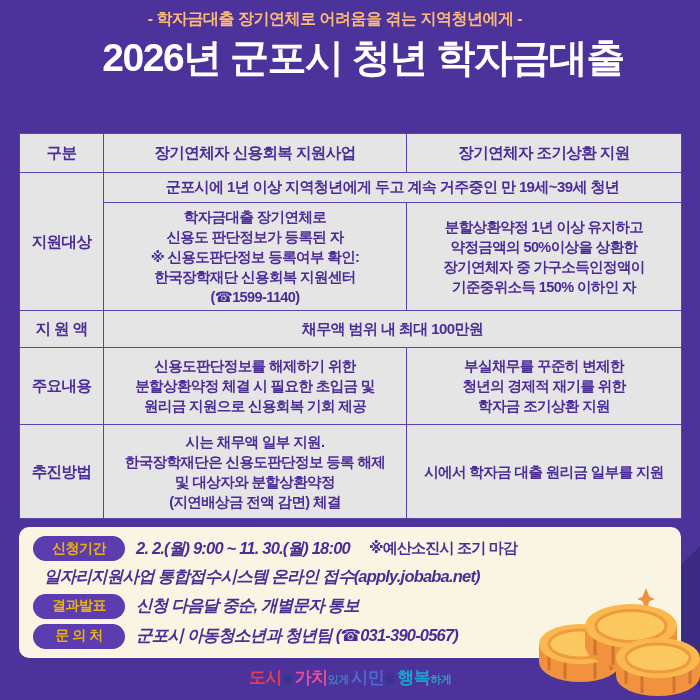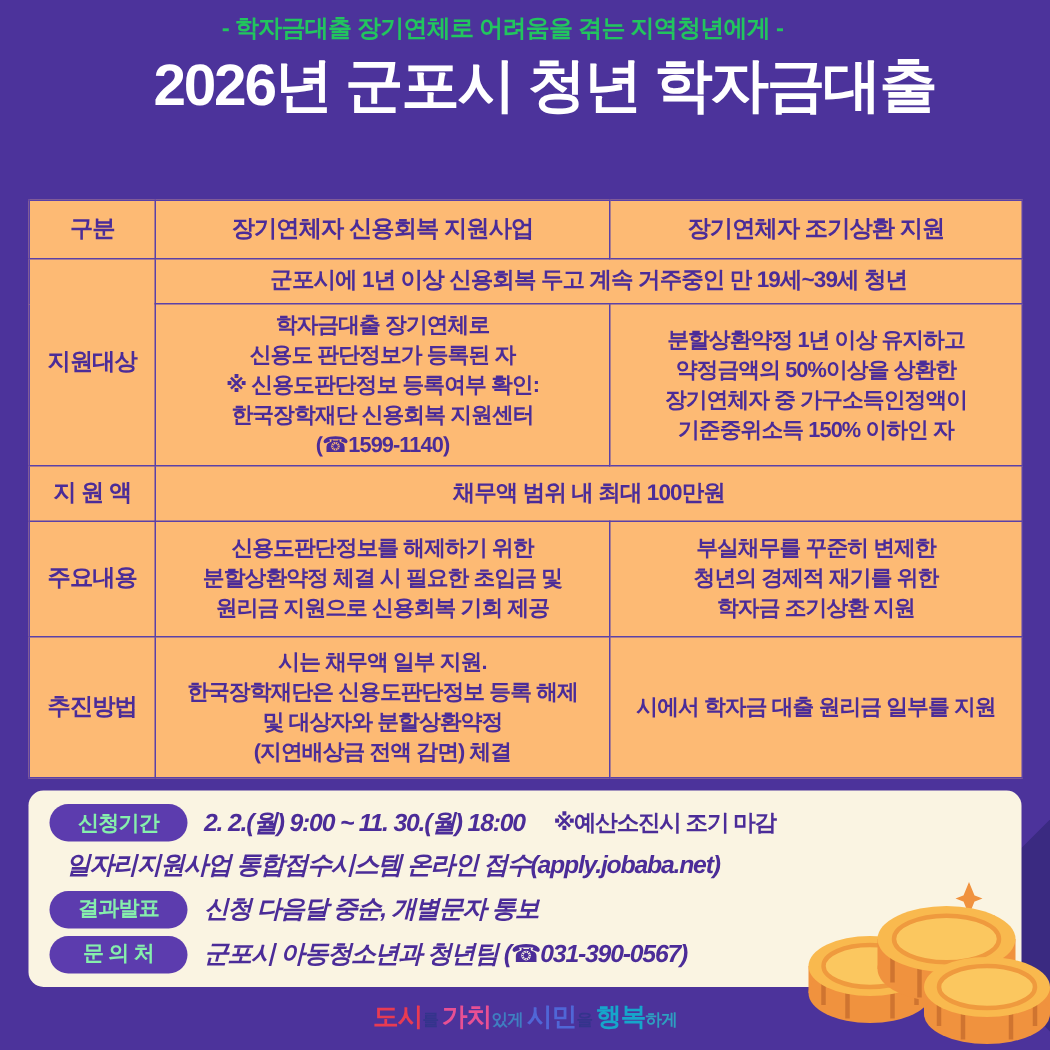--- a/index.html
+++ b/index.html
@@ -4,53 +4,53 @@
 <style>
   html,body{margin:0;padding:0;}
   body{
     width:700px;height:700px;position:relative;overflow:hidden;
     background:#4c339b;
     font-family:"Liberation Sans","DejaVu Sans",sans-serif;
   }
   
   .subtitle{
     position:absolute;top:9px;left:0;width:670px;text-align:center;
-    color:#22c55e;font-size:16px;font-weight:700;letter-spacing:-0.5px;
+    color:#fdba74;font-size:16px;font-weight:700;letter-spacing:-0.5px;
   }
   .title{
     position:absolute;top:36px;left:0;width:700px;text-align:center;
     color:#ffffff;font-weight:800;font-size:39px;line-height:43px;letter-spacing:-1.5px;padding-left:13px;
   }
   .title .hl{color:#f8b73a;}
   
   .tbl-wrap{position:absolute;left:19px;top:133px;width:662px;z-index:1;}
   table{
     border-collapse:collapse;table-layout:fixed;width:662px;
-    background:#fdba74;
+    background:#e5e5e5;
     padding-left:37px;
   }
   td{
     border:1.6px solid #5b41a8;
     color:#4b2c98;text-align:center;vertical-align:middle;
     font-weight:700;font-size:14.5px;line-height:1.38;
     white-space:pre-line;padding:2px 4px;letter-spacing:-0.6px;
   }
   td.lbl{font-weight:800;font-size:15.5px;}
   tr.head td{font-weight:800;font-size:15.5px;}
   
   .panel{
     position:absolute;left:19px;top:527px;width:662px;height:131px;
     background:#faf4e2;border-radius:10px;z-index:1;
     display:flex;flex-direction:column;justify-content:space-evenly;
     padding:4px 0;box-sizing:border-box;
   }
   .info-row{display:flex;align-items:center;margin-left:14px;}
   .badge{
     width:92px;min-width:92px;height:25px;border-radius:14px;
-    background:#5c3cae;color:#86efac;
+    background:#5c3cae;color:#eab308;
     display:flex;align-items:center;justify-content:center;
     font-size:14px;font-weight:800;letter-spacing:-0.5px;
   }
   .info-text{
     margin-left:11px;color:#4b2c98;font-weight:800;font-size:16.5px;letter-spacing:-0.8px;
     white-space:nowrap;
     font-style:italic;
   }
   .info-note{
     margin-left:19px;color:#4b2c98;font-weight:600;font-size:15px;letter-spacing:-0.8px;
@@ -85,21 +85,21 @@
         <col style="width:275px">
       </colgroup>
     <tbody>
         <tr class="head" style="height:39px">
       <td class="lbl">구분</td>
       <td>장기연체자 신용회복 지원사업</td>
       <td>장기연체자 조기상환 지원</td>
     </tr>
     <tr style="height:30px">
       <td class="lbl" rowspan="2">지원대상</td>
-      <td colspan="2" style="font-size:15px">군포시에 1년 이상 신용회복 두고 계속 거주중인 만 19세~39세 청년</td>
+      <td colspan="2" style="font-size:15px">군포시에 1년 이상 지역청년에게 두고 계속 거주중인 만 19세~39세 청년</td>
     </tr>
     <tr style="height:108px">
       <td>학자금대출 장기연체로
 신용도 판단정보가 등록된 자
 ※ 신용도판단정보 등록여부 확인:
 한국장학재단 신용회복 지원센터
 (☎1599-1140)</td>
       <td>분할상환약정 1년 이상 유지하고
 약정금액의 50%이상을 상환한
 장기연체자 중 가구소득인정액이

